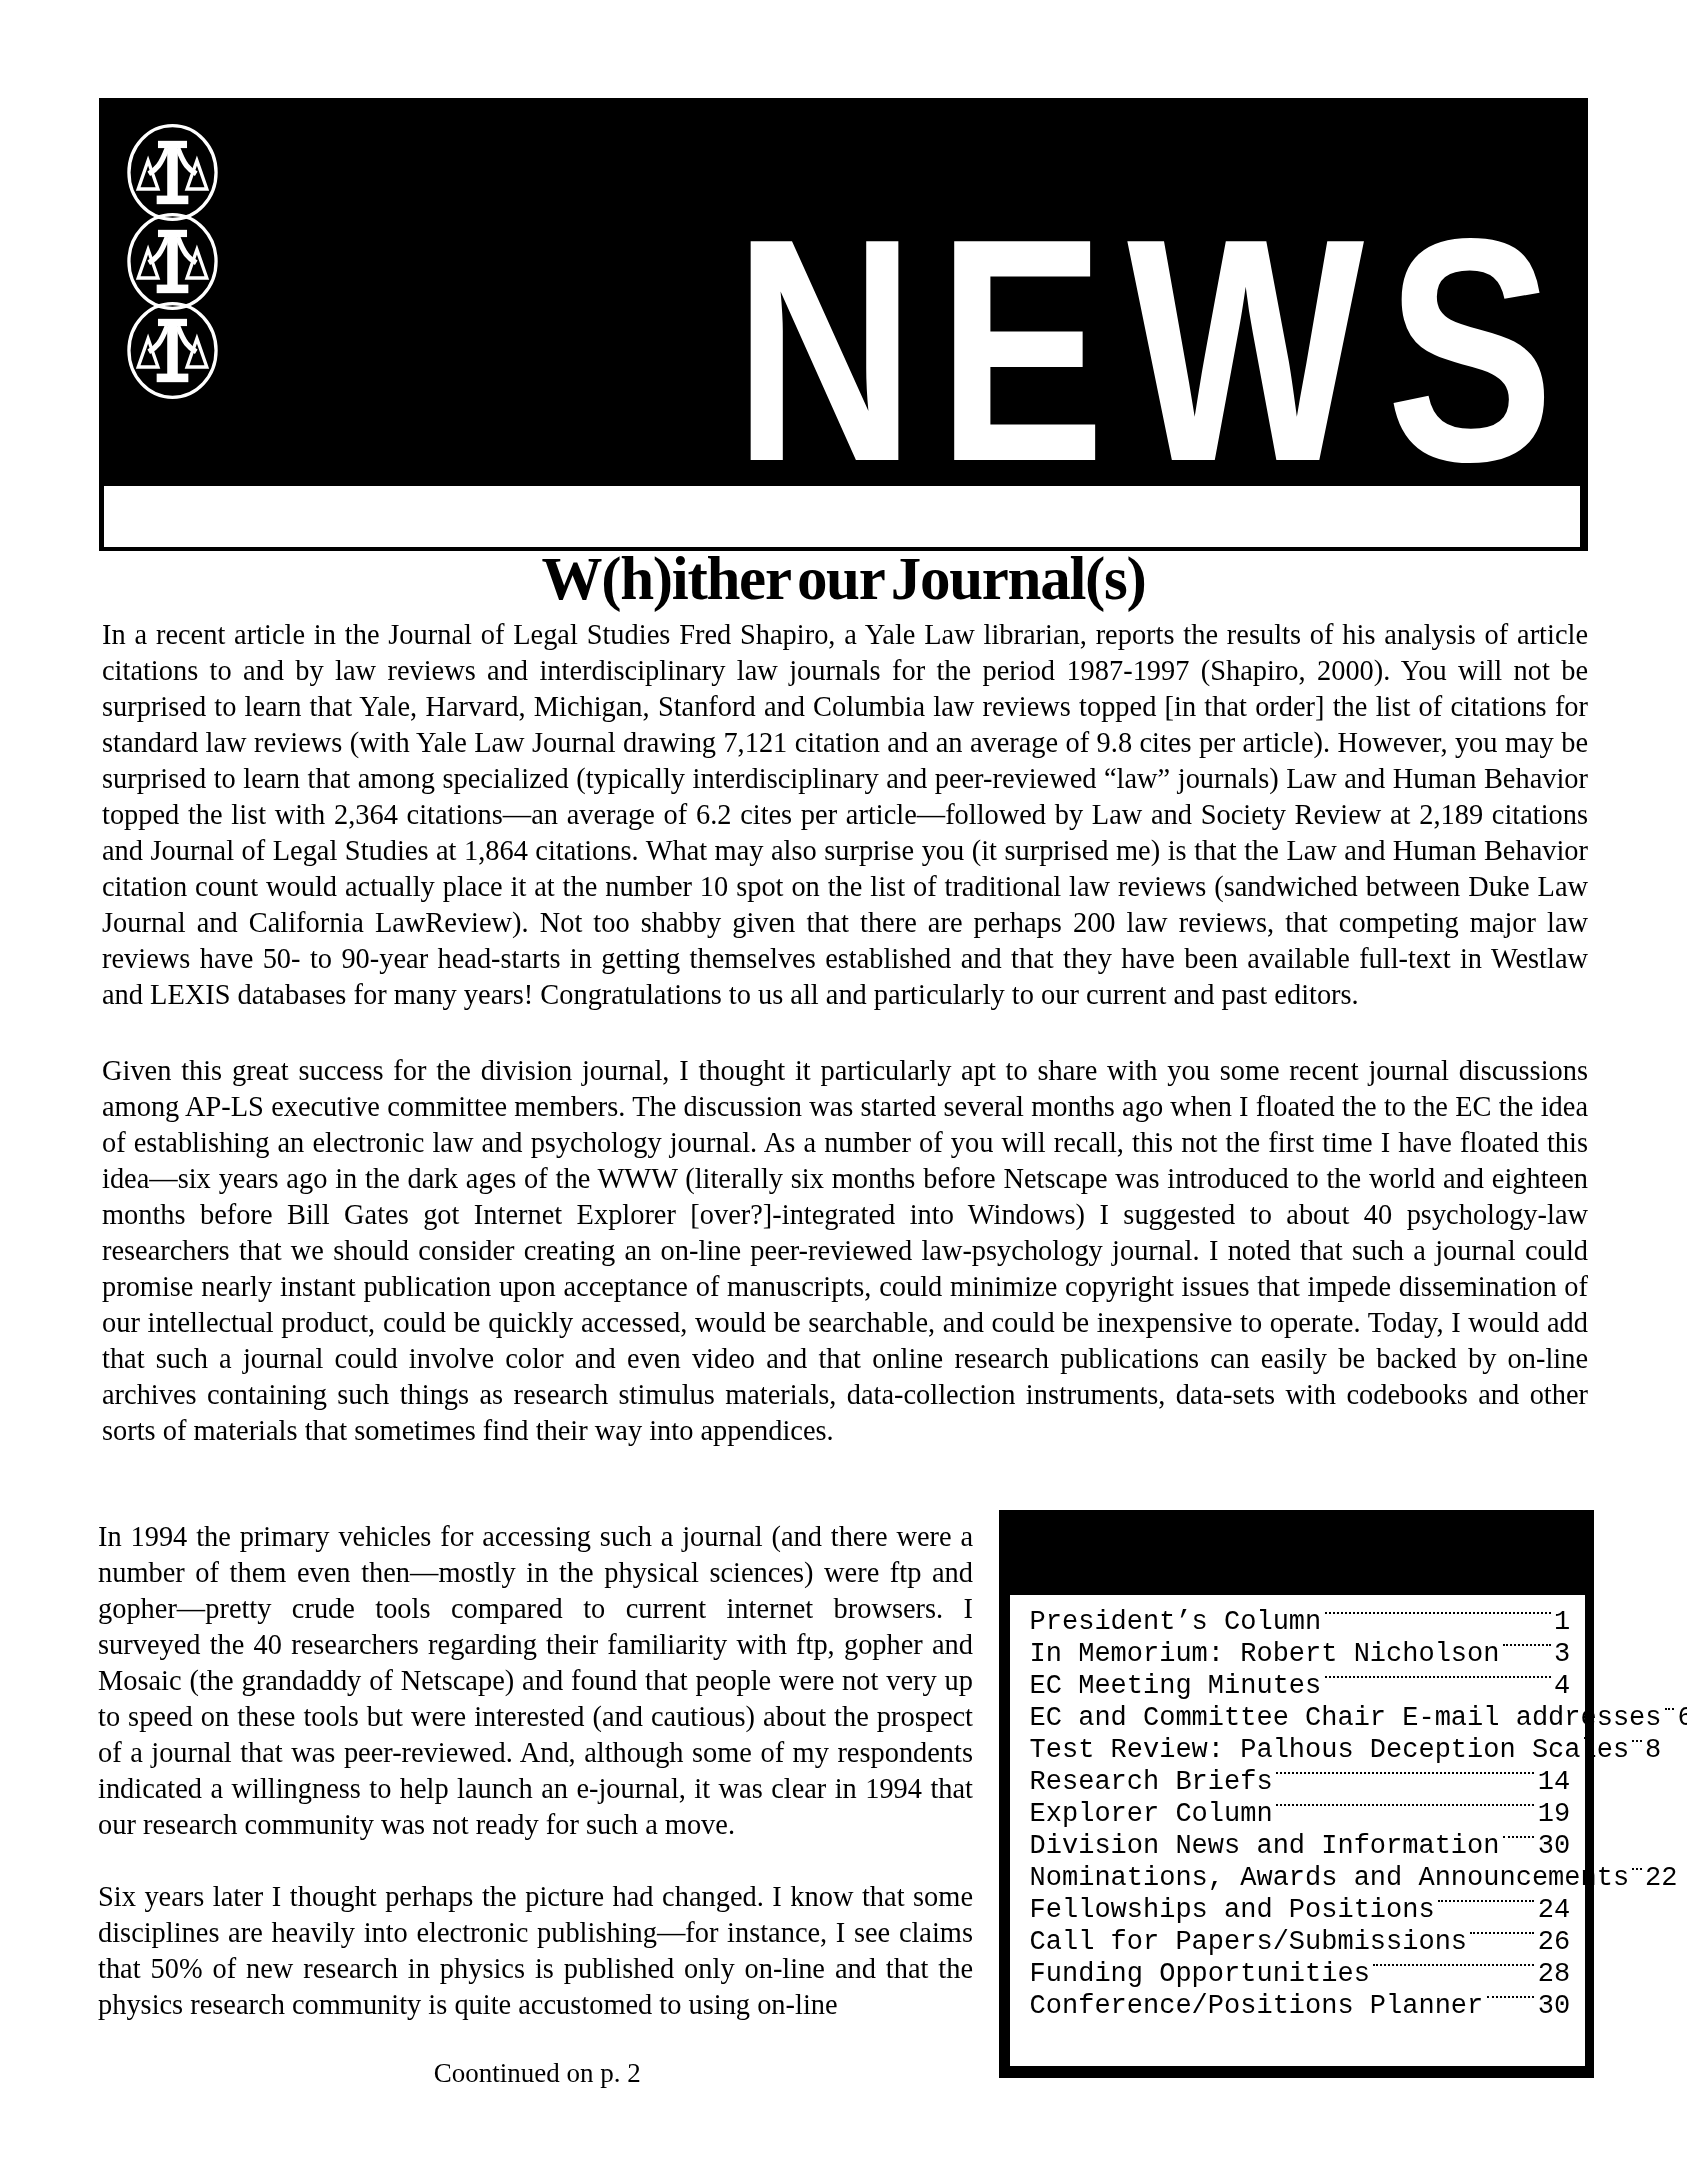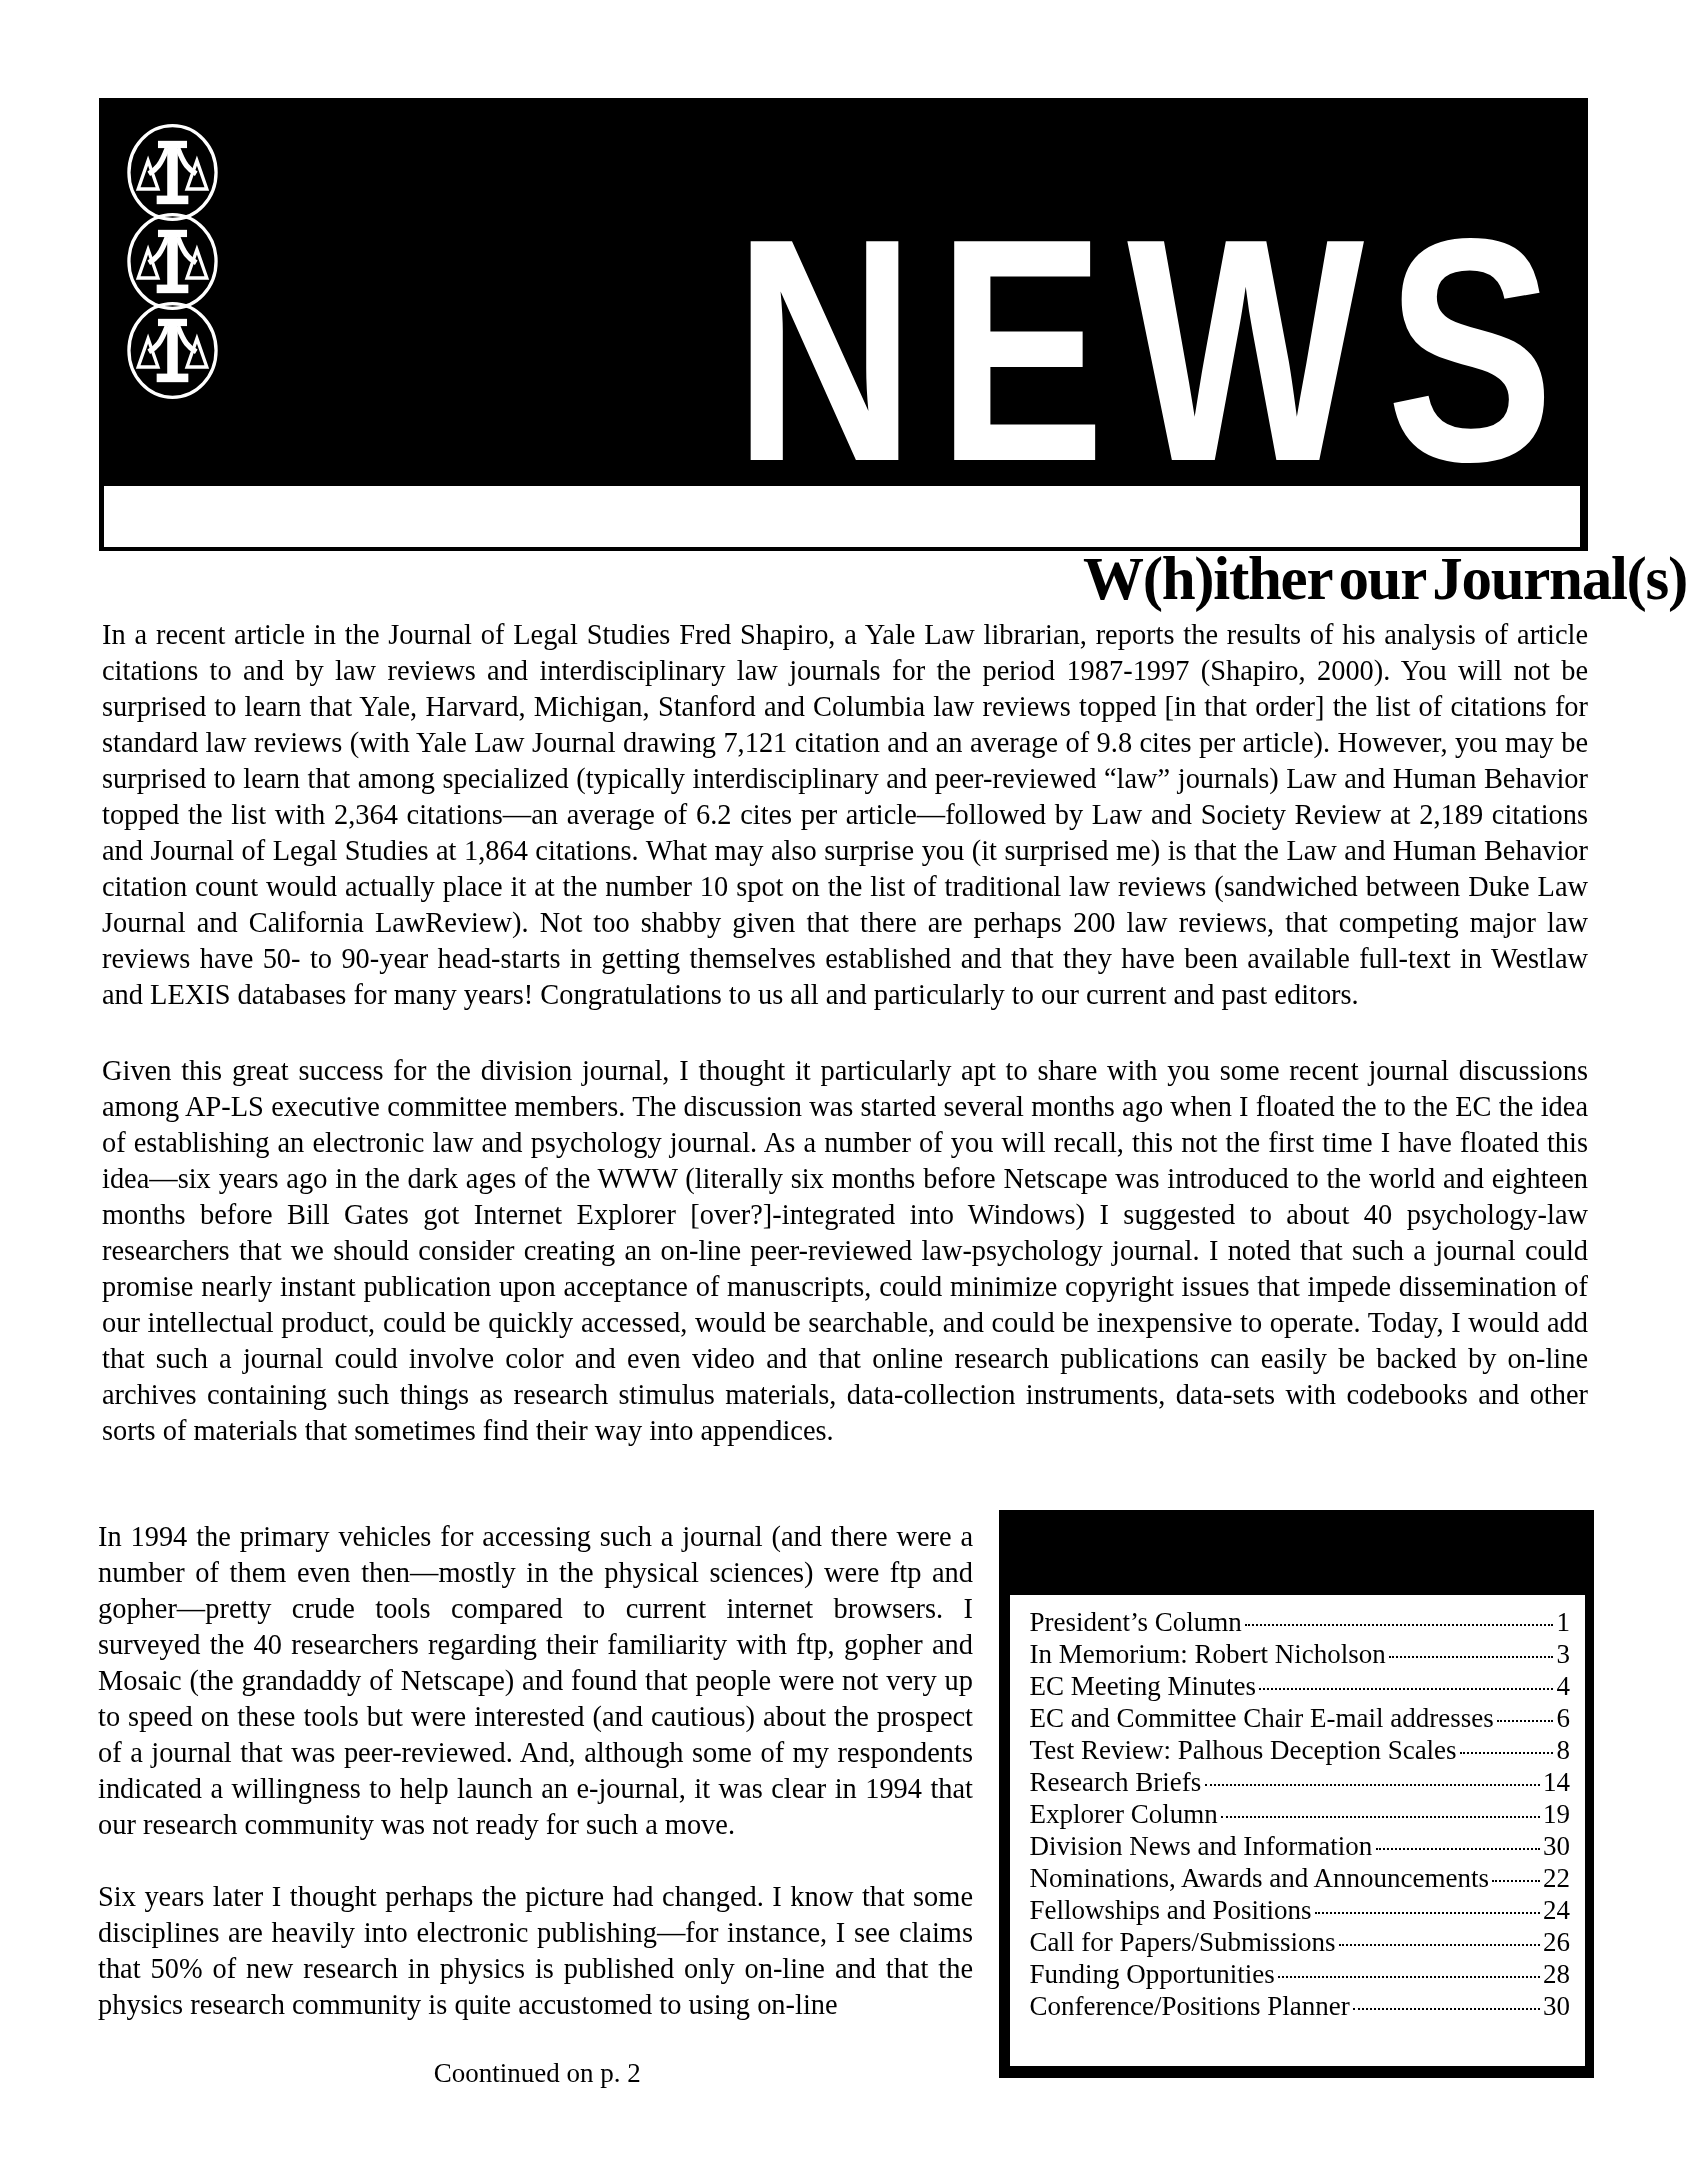--- a/index.html
+++ b/index.html
@@ -10,38 +10,38 @@
   .banner{position:absolute;left:99px;top:98px;width:1489px;height:453px;background:#000;}
   .logo-stack{position:absolute;left:27px;top:25px;width:93px;}
   .logo{display:block;margin-bottom:-10px;}
   .news-wordmark{position:absolute;top:93px;right:12px;
       font-family:"Liberation Sans",sans-serif;font-weight:bold;
       font-size:318px;line-height:1;letter-spacing:28px;color:#fff;
       transform:scaleX(0.79);transform-origin:100% 0;white-space:nowrap;}
   .masthead-rule{position:absolute;left:5.3px;right:8px;bottom:4px;height:61px;background:#fff;}
 
   
-  .article-title{position:absolute;top:546px;left:0;width:1687px;text-align:right;
+  .article-title{position:absolute;top:546px;left:0;width:1687px;text-align:center;
       font-weight:bold;font-size:61px;line-height:66px;letter-spacing:-1.3px;word-spacing:-6.6px;}
 
   
   .body-text{position:absolute;left:98px;top:617px;width:1490px;
       font-size:28.4px;line-height:36px;text-align:justify;}
   .body-text p{margin:0 0 40px 4px;}
 
   .left-col{position:absolute;left:98px;top:1519px;width:881px;
       font-size:28.4px;line-height:36px;text-align:justify;}
   .left-col p{margin:0 6px 36px 0;}
   .continued-note{text-align:center;font-size:27px;margin-top:-4px;padding-right:2.6px;}
 
   
   .toc-box{position:absolute;left:999px;top:1510px;width:595px;height:568px;
       background:#000;box-sizing:border-box;padding:85px 9.3px 12px 10.6px;}
   .toc-inner{background:#fff;height:100%;box-sizing:border-box;padding:10.6px 14.6px 0 20px;}
-  .toc-row{display:flex;align-items:center;font-size:27px;line-height:32px;}
+  .toc-row{display:flex;align-items:flex-start;font-size:27px;line-height:32px;font-family:Liberation Mono, monospace;}
   .toc-label{white-space:nowrap;}
   .toc-leader{flex:1 1 auto;min-width:9.3px;height:6px;margin:0 3.3px;
       border-bottom:2.6px dotted #000;}
   .toc-page{white-space:nowrap;}
 </style>
 </head>
 <body>
 
 <div class="page">
 

